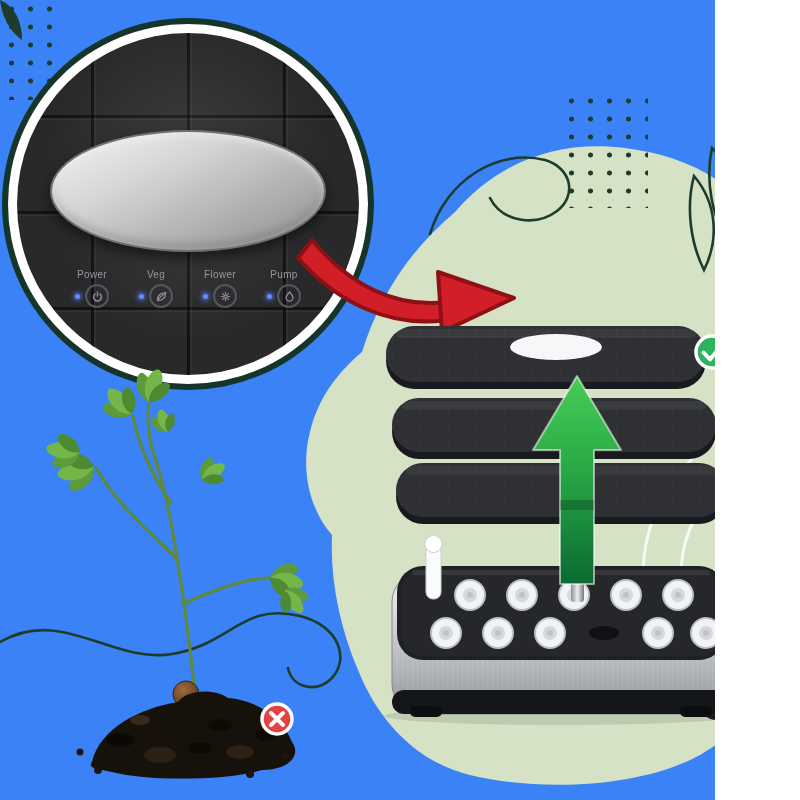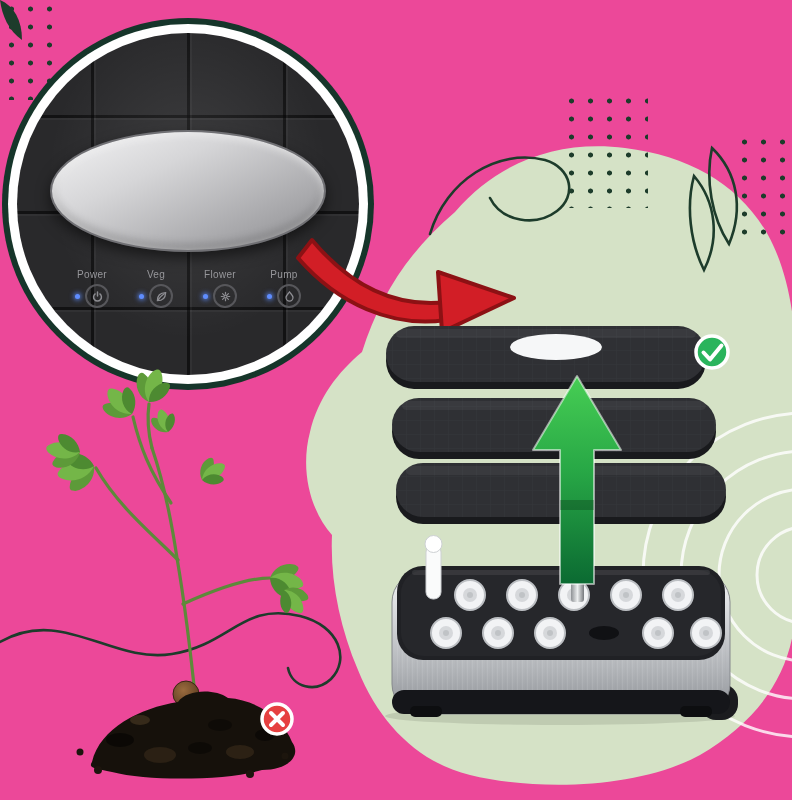--- a/index.html
+++ b/index.html
@@ -1,16 +1,16 @@
 <!DOCTYPE html>
 <html><head>
 <meta charset="utf-8">
 <style>
   html,body{margin:0;padding:0;background:#ffffff;}
-  .stage{position:relative;width:792px;height:800px;background:#ec4899;overflow:hidden;
+  .stage{position:relative;width:715px;height:800px;background:#3b82f6;overflow:hidden;
          font-family:"Liberation Sans",sans-serif;}
   .layer{position:absolute;left:0;top:0;width:800px;height:800px;pointer-events:none;}
 
   
   .dots{position:absolute;
         background-image:radial-gradient(circle,#1d3c2b 2.2px,rgba(0,0,0,0) 2.8px);
         background-size:19px 18px;}
   .dots-a{left:2px;top:0;width:62px;height:100px;}
   .dots-b{left:562px;top:92px;width:86px;height:116px;}
   .dots-c{left:735px;top:133px;width:62px;height:104px;}

